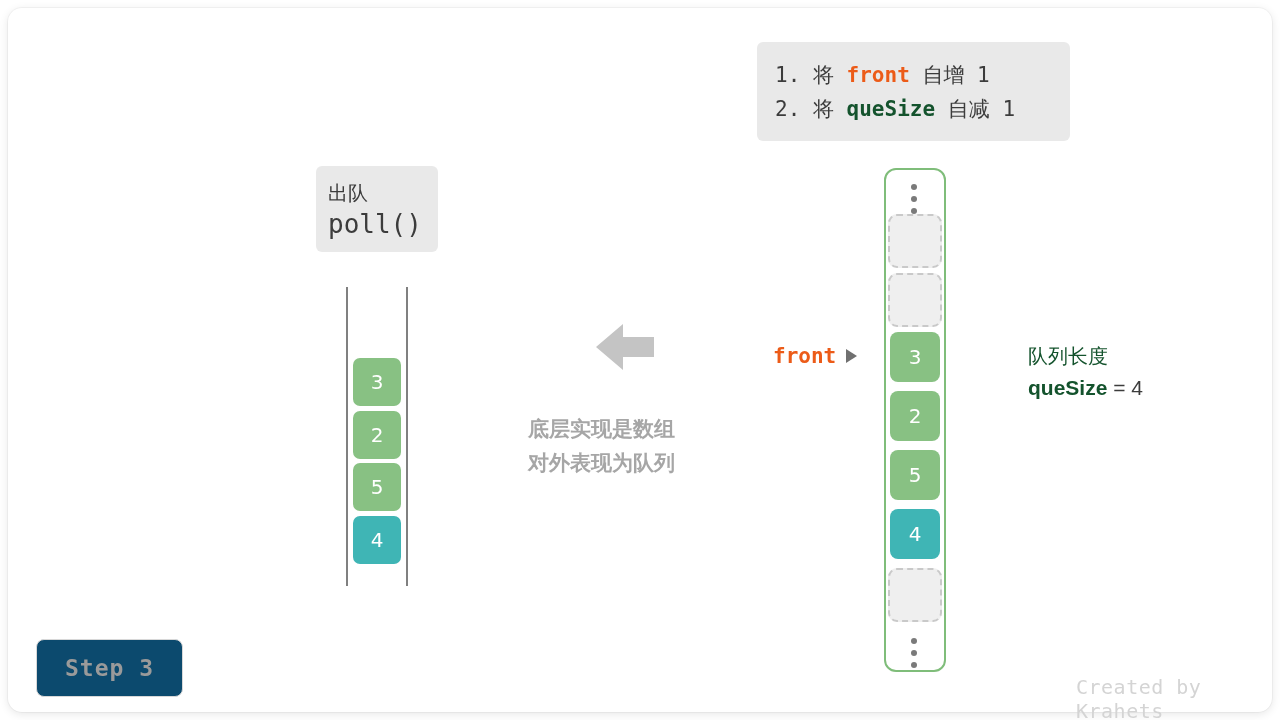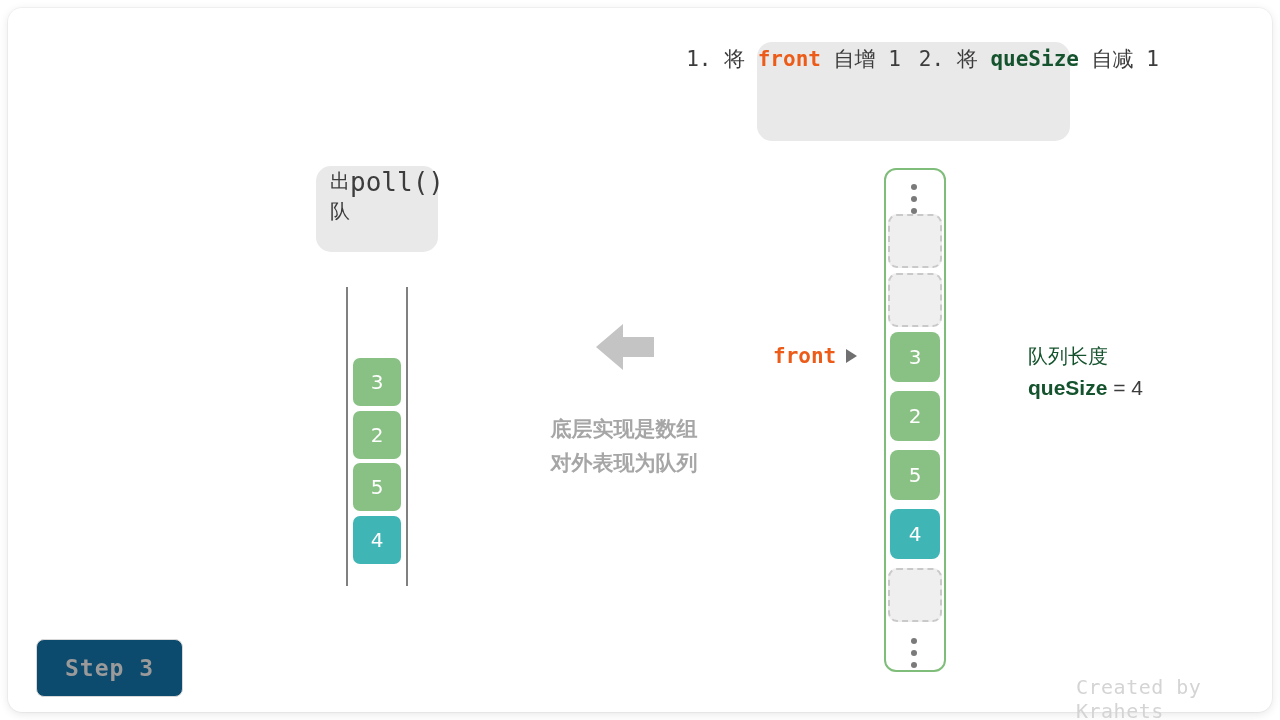--- a/index.html
+++ b/index.html
@@ -26,23 +26,24 @@
     border-radius: 14px;
     box-shadow: 0 0 0 1px rgba(0,0,0,0.035), 0 2px 10px rgba(0,0,0,0.10);
   }
 
   
   .abs { position: absolute; }
 
   
   .graybox {
     background: #e9e9e9;
-    border-radius: 15px;
-    color: #3c3c3c;
-    display: flex;
+    border-radius: 6px;
+    color: #3c3c3c;
+    display: flex;
+    flex-direction: column;
     justify-content: center;
   }
 
   #instruction-box {
     left: 757px;
     top: 42px;
     width: 313px;
     height: 99px;
     padding: 0 0 0 0;
     box-sizing: border-box;
@@ -58,21 +59,21 @@
   }
   .kw-front { color: #ec5b18; font-weight: bold; }
   .kw-size  { color: #14532d; font-weight: bold; }
 
   #op-box {
     left: 316px;
     top: 166px;
     width: 122px;
     height: 86px;
     box-sizing: border-box;
-    padding-left: 20px;
+    padding-left: 12px;
   }
   #op-box .l1 {
     font-size: 20px;
     line-height: 30px;
     color: #3c3c3c;
   }
   #op-box .l2 {
     font-family: "DejaVu Sans Mono", "Liberation Mono", monospace;
     font-size: 26px;
     line-height: 32px;
@@ -215,21 +216,20 @@
     white-space: pre;
     color: #3c3c3c;
   }
 
   
   #center-arrow { left: 596px; top: 322px; width: 58px; height: 50px; }
   #center-caption {
     left: 528px;
     top: 412px;
     width: 192px;
-    text-align: center;
     font-size: 21px;
     font-weight: bold;
     color: #a6a6a6;
     line-height: 34px;
   }
 </style>
 </head>
 <body>
 
 <div id="root">

